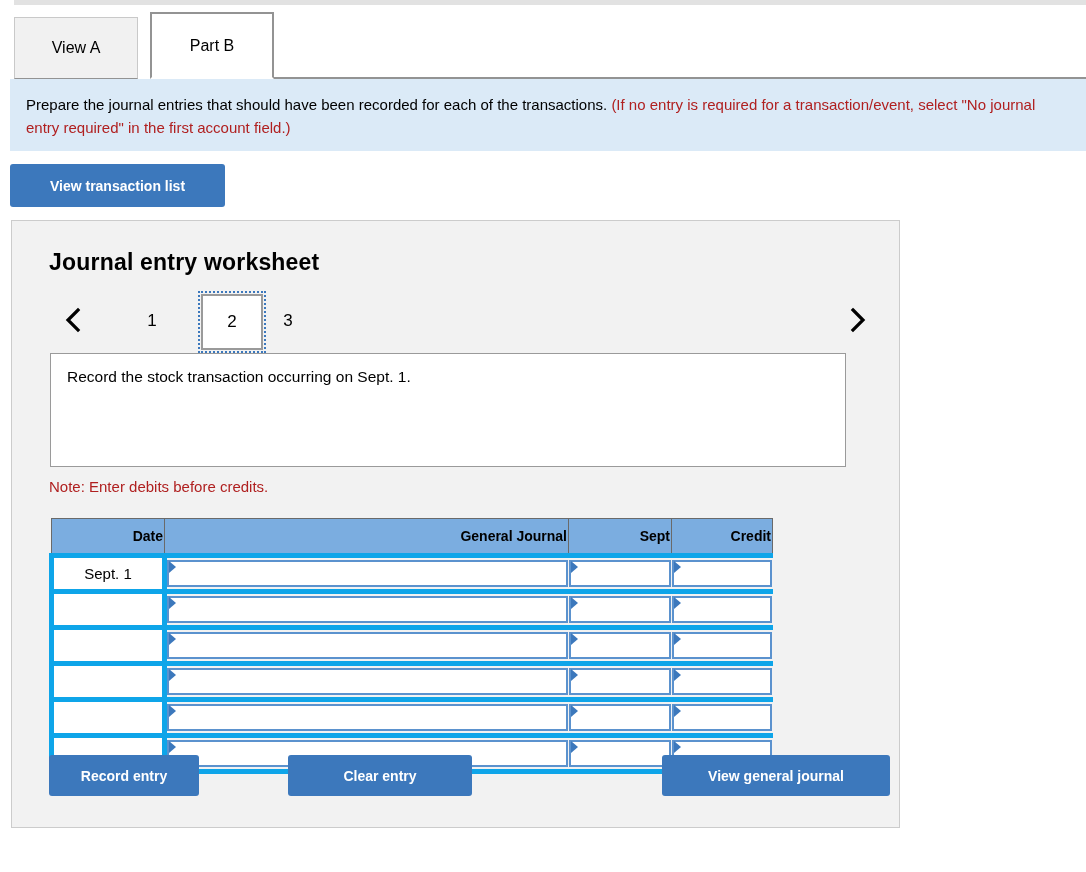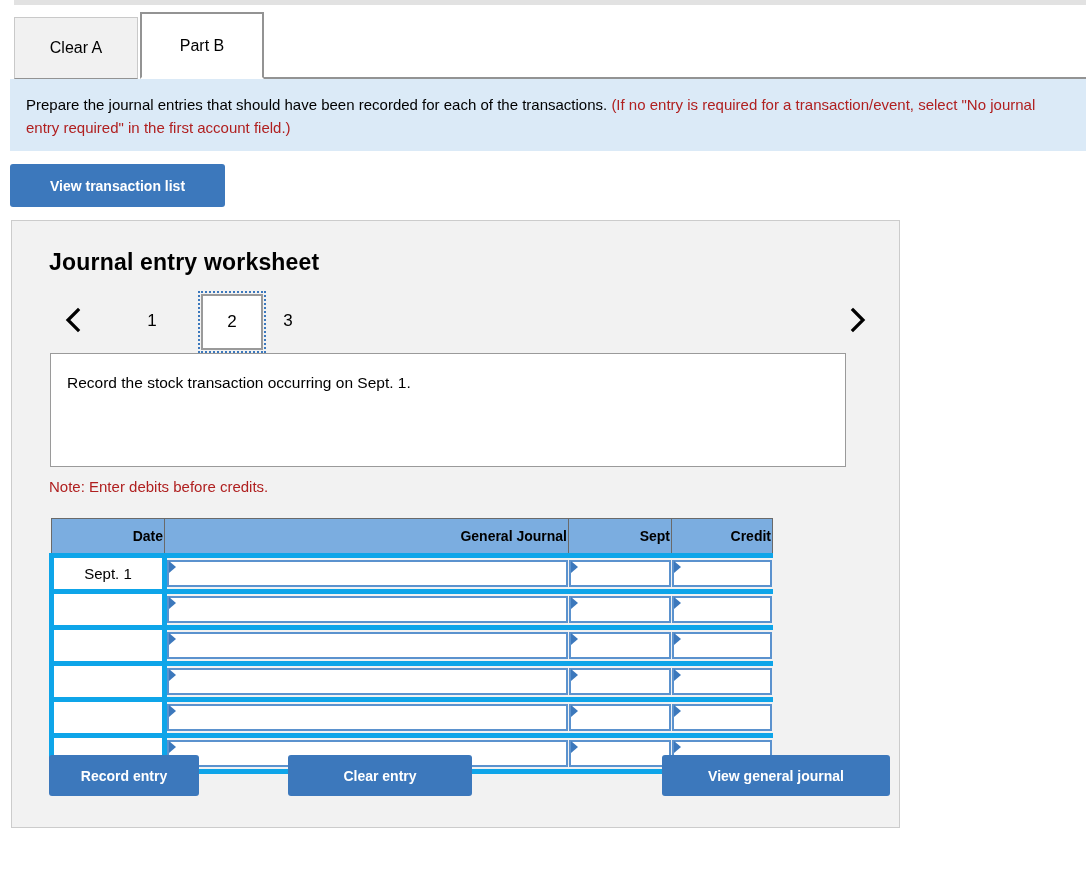--- a/index.html
+++ b/index.html
@@ -47,21 +47,21 @@
     color: #000;
     background: #f1f1f1;
     border: 1px solid #c9c9c9;
     border-bottom: 1px solid #939393;
     cursor: pointer;
     user-select: none;
   }
   .tab.inactive { width: 124px; margin-left: 14px; }
   .tab.active {
     width: 124px;
-    margin-left: 2px;
+    margin-left: 12px;
     height: 67px;
     background: #ffffff;
     border: 2px solid #939393;
     border-bottom: 2px solid #ffffff;
     position: relative;
     z-index: 3;
   }
   .tabbar-rest {
     flex: 1;
     height: 62px;
@@ -175,21 +175,21 @@
   
   .descbox {
     position: absolute;
     left: 38px;
     top: 132px;
     width: 796px;
     height: 114px;
     box-sizing: border-box;
     background: #ffffff;
     border: 1px solid #9a9a9a;
-    padding: 20px 16px;
+    padding: 14px 16px;
     font-size: 15.5px;
   }
 
   .note-line {
     position: absolute;
     left: 37px;
     top: 257px;
     color: #b02020;
     font-size: 15px;
   }
@@ -275,21 +275,21 @@
     height: 41px;
   }
 </style>
 </head>
 <body>
 
 <div class="top-strip"></div>
 
 <div class="tabbar">
   <div class="tab inactive">
-    <span>Clear A</span>
+    <span>View A</span>
   </div>
   <div class="tab active">
     <span>Part B</span>
   </div>
   <div class="tabbar-rest"></div>
 </div>
 
 <div class="banner">
   <span>Prepare the journal entries that should have been recorded for each of the transactions.</span>
   <span class="note">(If no entry is required for a transaction/event, select "No journal entry required" in the first account field.)</span>

